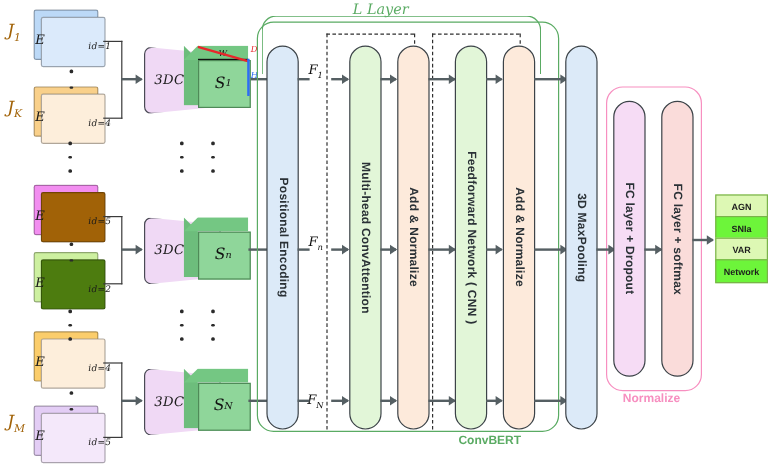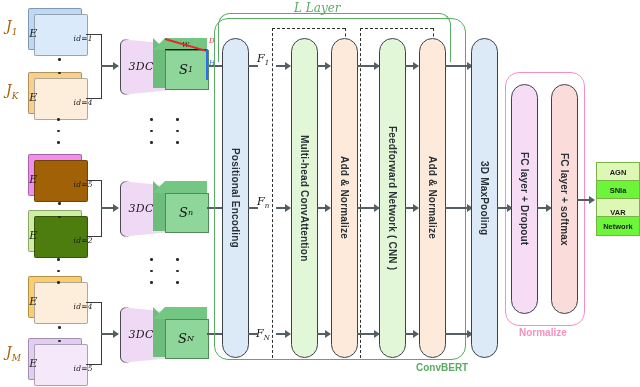--- a/index.html
+++ b/index.html
@@ -303,21 +303,21 @@
       <i></i>
       <i></i>
     </div>
   <div class="dotcol" style="left:176px;top:258px;">
       <i></i>
       <i></i>
       <i></i>
     </div>
 
   <div class="group" style="left:214px;top:18px;width:250px;height:340px;"></div>
-  <div class="grouplabel" style="left:382px;top:362px;margin-left:34px;">ConvBERT</div>
+  <div class="grouplabel" style="left:382px;top:362px;">ConvBERT</div>
 
   <div class="loop" style="left:218px;top:13px;width:231px;height:48px;"></div>
   <div class="gl-italic abs" style="left:294px;top:1px;">L Layer</div>
 
   <div class="pill blue" style="left:222px;top:38px;width:25px;height:318px;">
     <span>Positional Encoding</span>
   </div>
 
   <div class="flabel" style="left:257px;top:52px;">
     <span>F</span><sub>1</sub>
@@ -393,20 +393,20 @@
   </div>
 
   <div class="arrow" style="left:577px;top:199px;width:17px;"></div>
 
   <div class="classbox" style="left:596px;top:162px;background:#ddf8b4;">
     <span>AGN</span>
   </div>
   <div class="classbox" style="left:596px;top:180px;background:#6df53a;">
     <span>SNIa</span>
   </div>
-  <div class="classbox" style="left:596px;top:198px;background:#ddf8b4;align-items:flex-end;">
+  <div class="classbox" style="left:596px;top:198px;background:#ddf8b4;">
     <span>VAR</span>
   </div>
   <div class="classbox" style="left:596px;top:216px;background:#6df53a;">
     <span>Network</span>
   </div>
 
 </div>
 
 </body></html>

